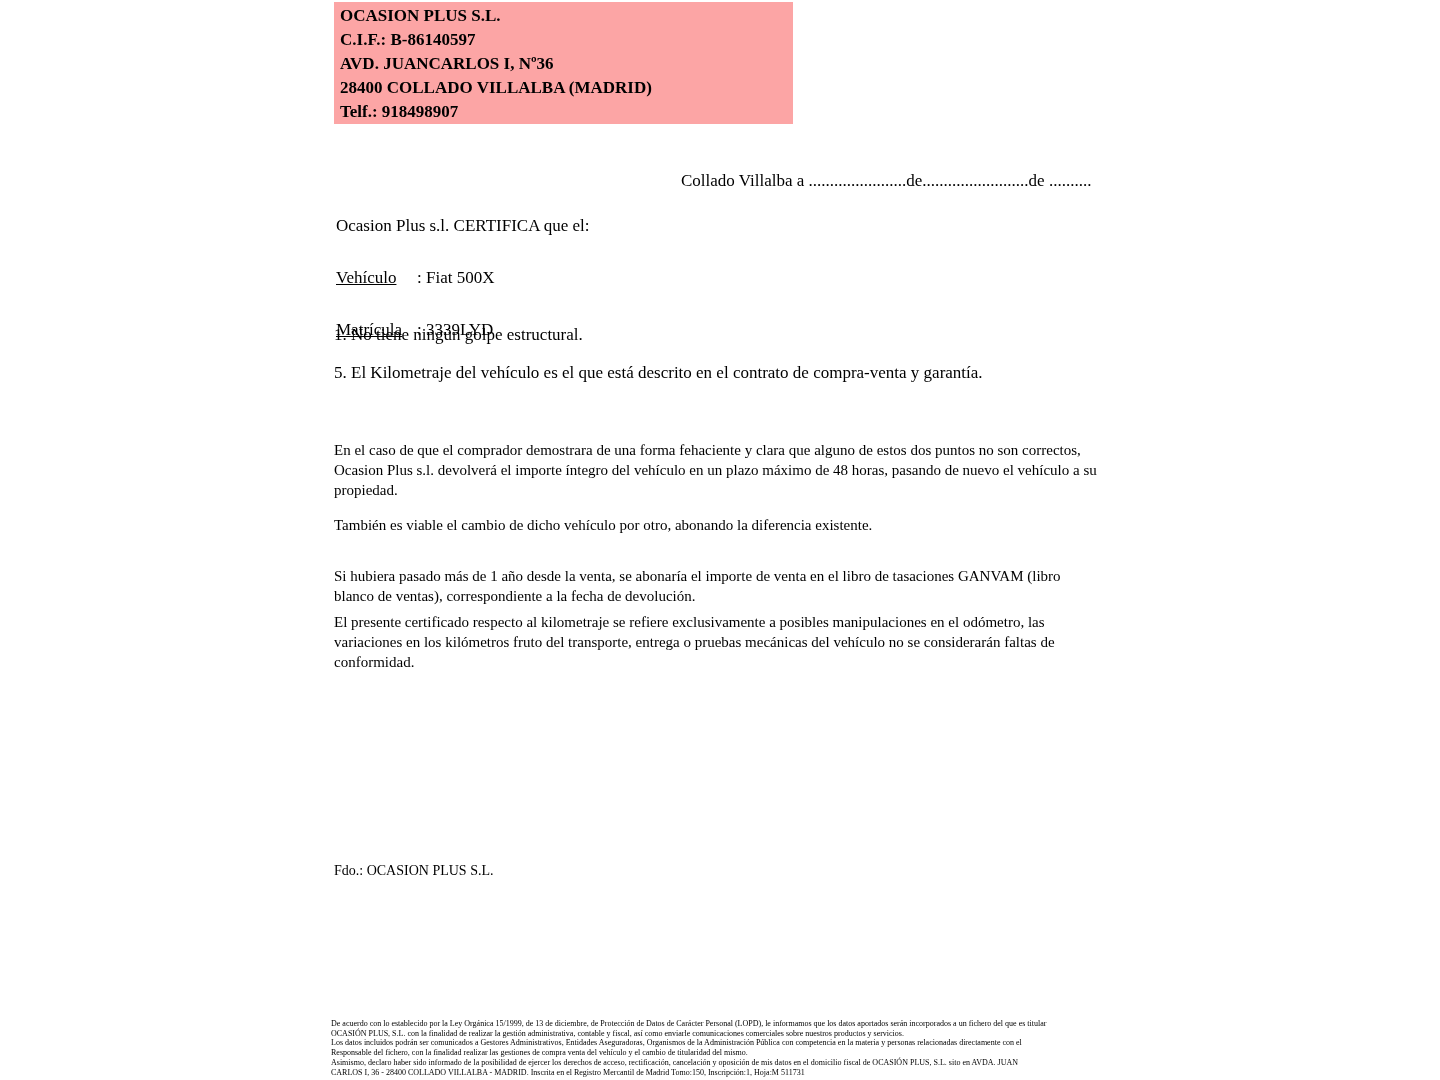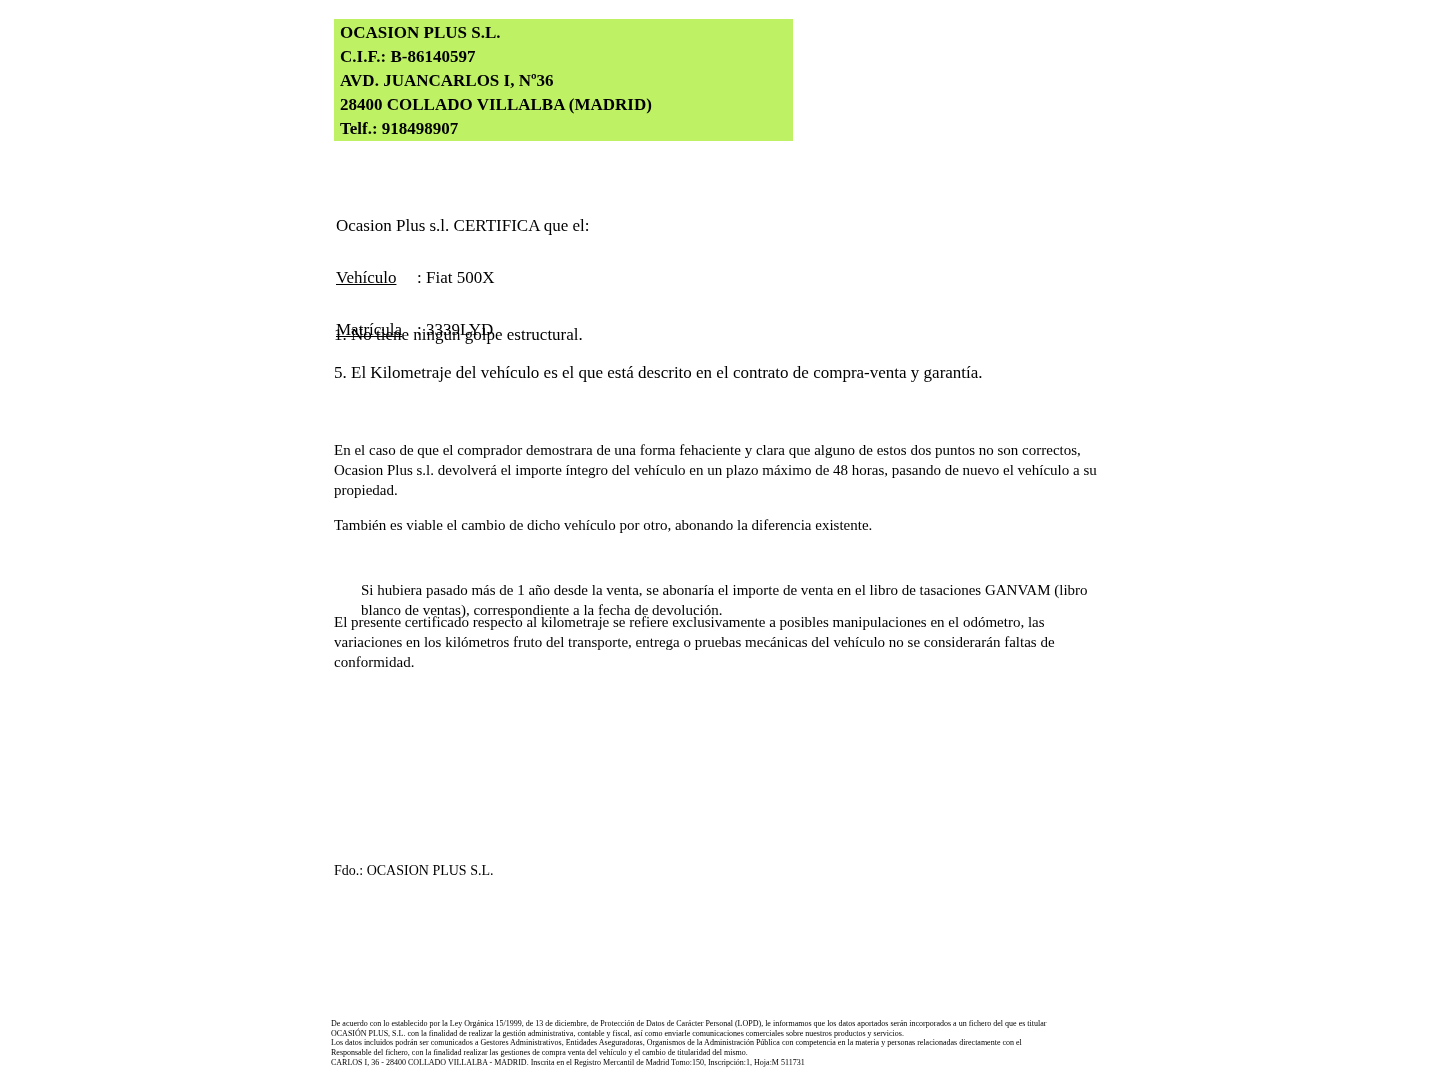--- a/index.html
+++ b/index.html
@@ -9,24 +9,24 @@
     width: 1440px;
     height: 1080px;
     background: #ffffff;
     color: #000000;
     font-family: "Liberation Serif", serif;
     overflow: hidden;
   }
   .header-box {
     position: absolute;
     left: 334px;
-    top: 19px;
+    top: 2px;
     width: 459px;
     height: 122px;
-    background: #bef264;
+    background: #fca5a5;
     box-sizing: border-box;
     padding: 2px 16px 0 6px;
     font-weight: bold;
     font-size: 17px;
     line-height: 24px;
   }
   .date-line {
     position: absolute;
     left: 681px;
     top: 171px;
@@ -56,21 +56,21 @@
   .point2 { top: 363px; }
   .para {
     position: absolute;
     left: 334px;
     width: 768px;
     font-size: 15px;
     line-height: 20px;
   }
   .para1 { top: 440px; }
   .para2 { top: 515px; }
-  .para3 { top: 580px; margin-left: 27px; }
+  .para3 { top: 566px; }
   .para4 { top: 612px; }
   .signature {
     position: absolute;
     left: 334px;
     top: 863px;
     font-size: 14px;
     text-align: center;
   }
   .legal {
     position: absolute;
@@ -87,20 +87,21 @@
 <div class="page">
 
   <div class="header-box">
     <div>OCASION PLUS S.L.</div>
     <div>C.I.F.: B-86140597</div>
     <div>AVD. JUANCARLOS I, Nº36</div>
     <div>28400 COLLADO VILLALBA (MADRID)</div>
     <div>Telf.: 918498907</div>
   </div>
 
+  <div class="date-line">Collado Villalba a .......................de.........................de ..........</div>
 
   <div class="cert-block">
     <div>Ocasion Plus s.l. CERTIFICA que el:</div>
     <div class="field-row">
       <span class="field-label-wrap"><span class="ul">Vehículo</span></span><span>: Fiat 500X</span>
     </div>
     <div class="field-row">
       <span class="field-label-wrap"><span class="ul">Matrícula</span></span><span>: 3339LYD</span>
     </div>
   </div>
@@ -113,16 +114,17 @@
   <div class="para para3">Si hubiera pasado más de 1 año desde la venta, se abonaría el importe de venta en el libro de tasaciones GANVAM (libro blanco de ventas), correspondiente a la fecha de devolución.</div>
   <div class="para para4">El presente certificado respecto al kilometraje se refiere exclusivamente a posibles manipulaciones en el odómetro, las variaciones en los kilómetros fruto del transporte, entrega o pruebas mecánicas del vehículo no se considerarán faltas de conformidad.</div>
 
   <div class="signature">Fdo.: OCASION PLUS S.L.</div>
 
   <div class="legal">
     <div class="legal-line">De acuerdo con lo establecido por la Ley Orgánica 15/1999, de 13 de diciembre, de Protección de Datos de Carácter Personal (LOPD), le informamos que los datos aportados serán incorporados a un fichero del que es titular</div>
     <div class="legal-line">OCASIÓN PLUS, S.L. con la finalidad de realizar la gestión administrativa, contable y fiscal, así como enviarle comunicaciones comerciales sobre nuestros productos y servicios.</div>
     <div class="legal-line">Los datos incluidos podrán ser comunicados a Gestores Administrativos, Entidades Aseguradoras, Organismos de la Administración Pública con competencia en la materia y personas relacionadas directamente con el</div>
     <div class="legal-line">Responsable del fichero, con la finalidad realizar las gestiones de compra venta del vehículo y el cambio de titularidad del mismo.</div>
+    <div class="legal-line">Asimismo, declaro haber sido informado de la posibilidad de ejercer los derechos de acceso, rectificación, cancelación y oposición de mis datos en el domicilio fiscal de OCASIÓN PLUS, S.L. sito en AVDA. JUAN</div>
     <div class="legal-line">CARLOS I, 36 - 28400 COLLADO VILLALBA - MADRID. Inscrita en el Registro Mercantil de Madrid Tomo:150, Inscripción:1, Hoja:M 511731</div>
   </div>
 
 </div>
 
 </body></html>

